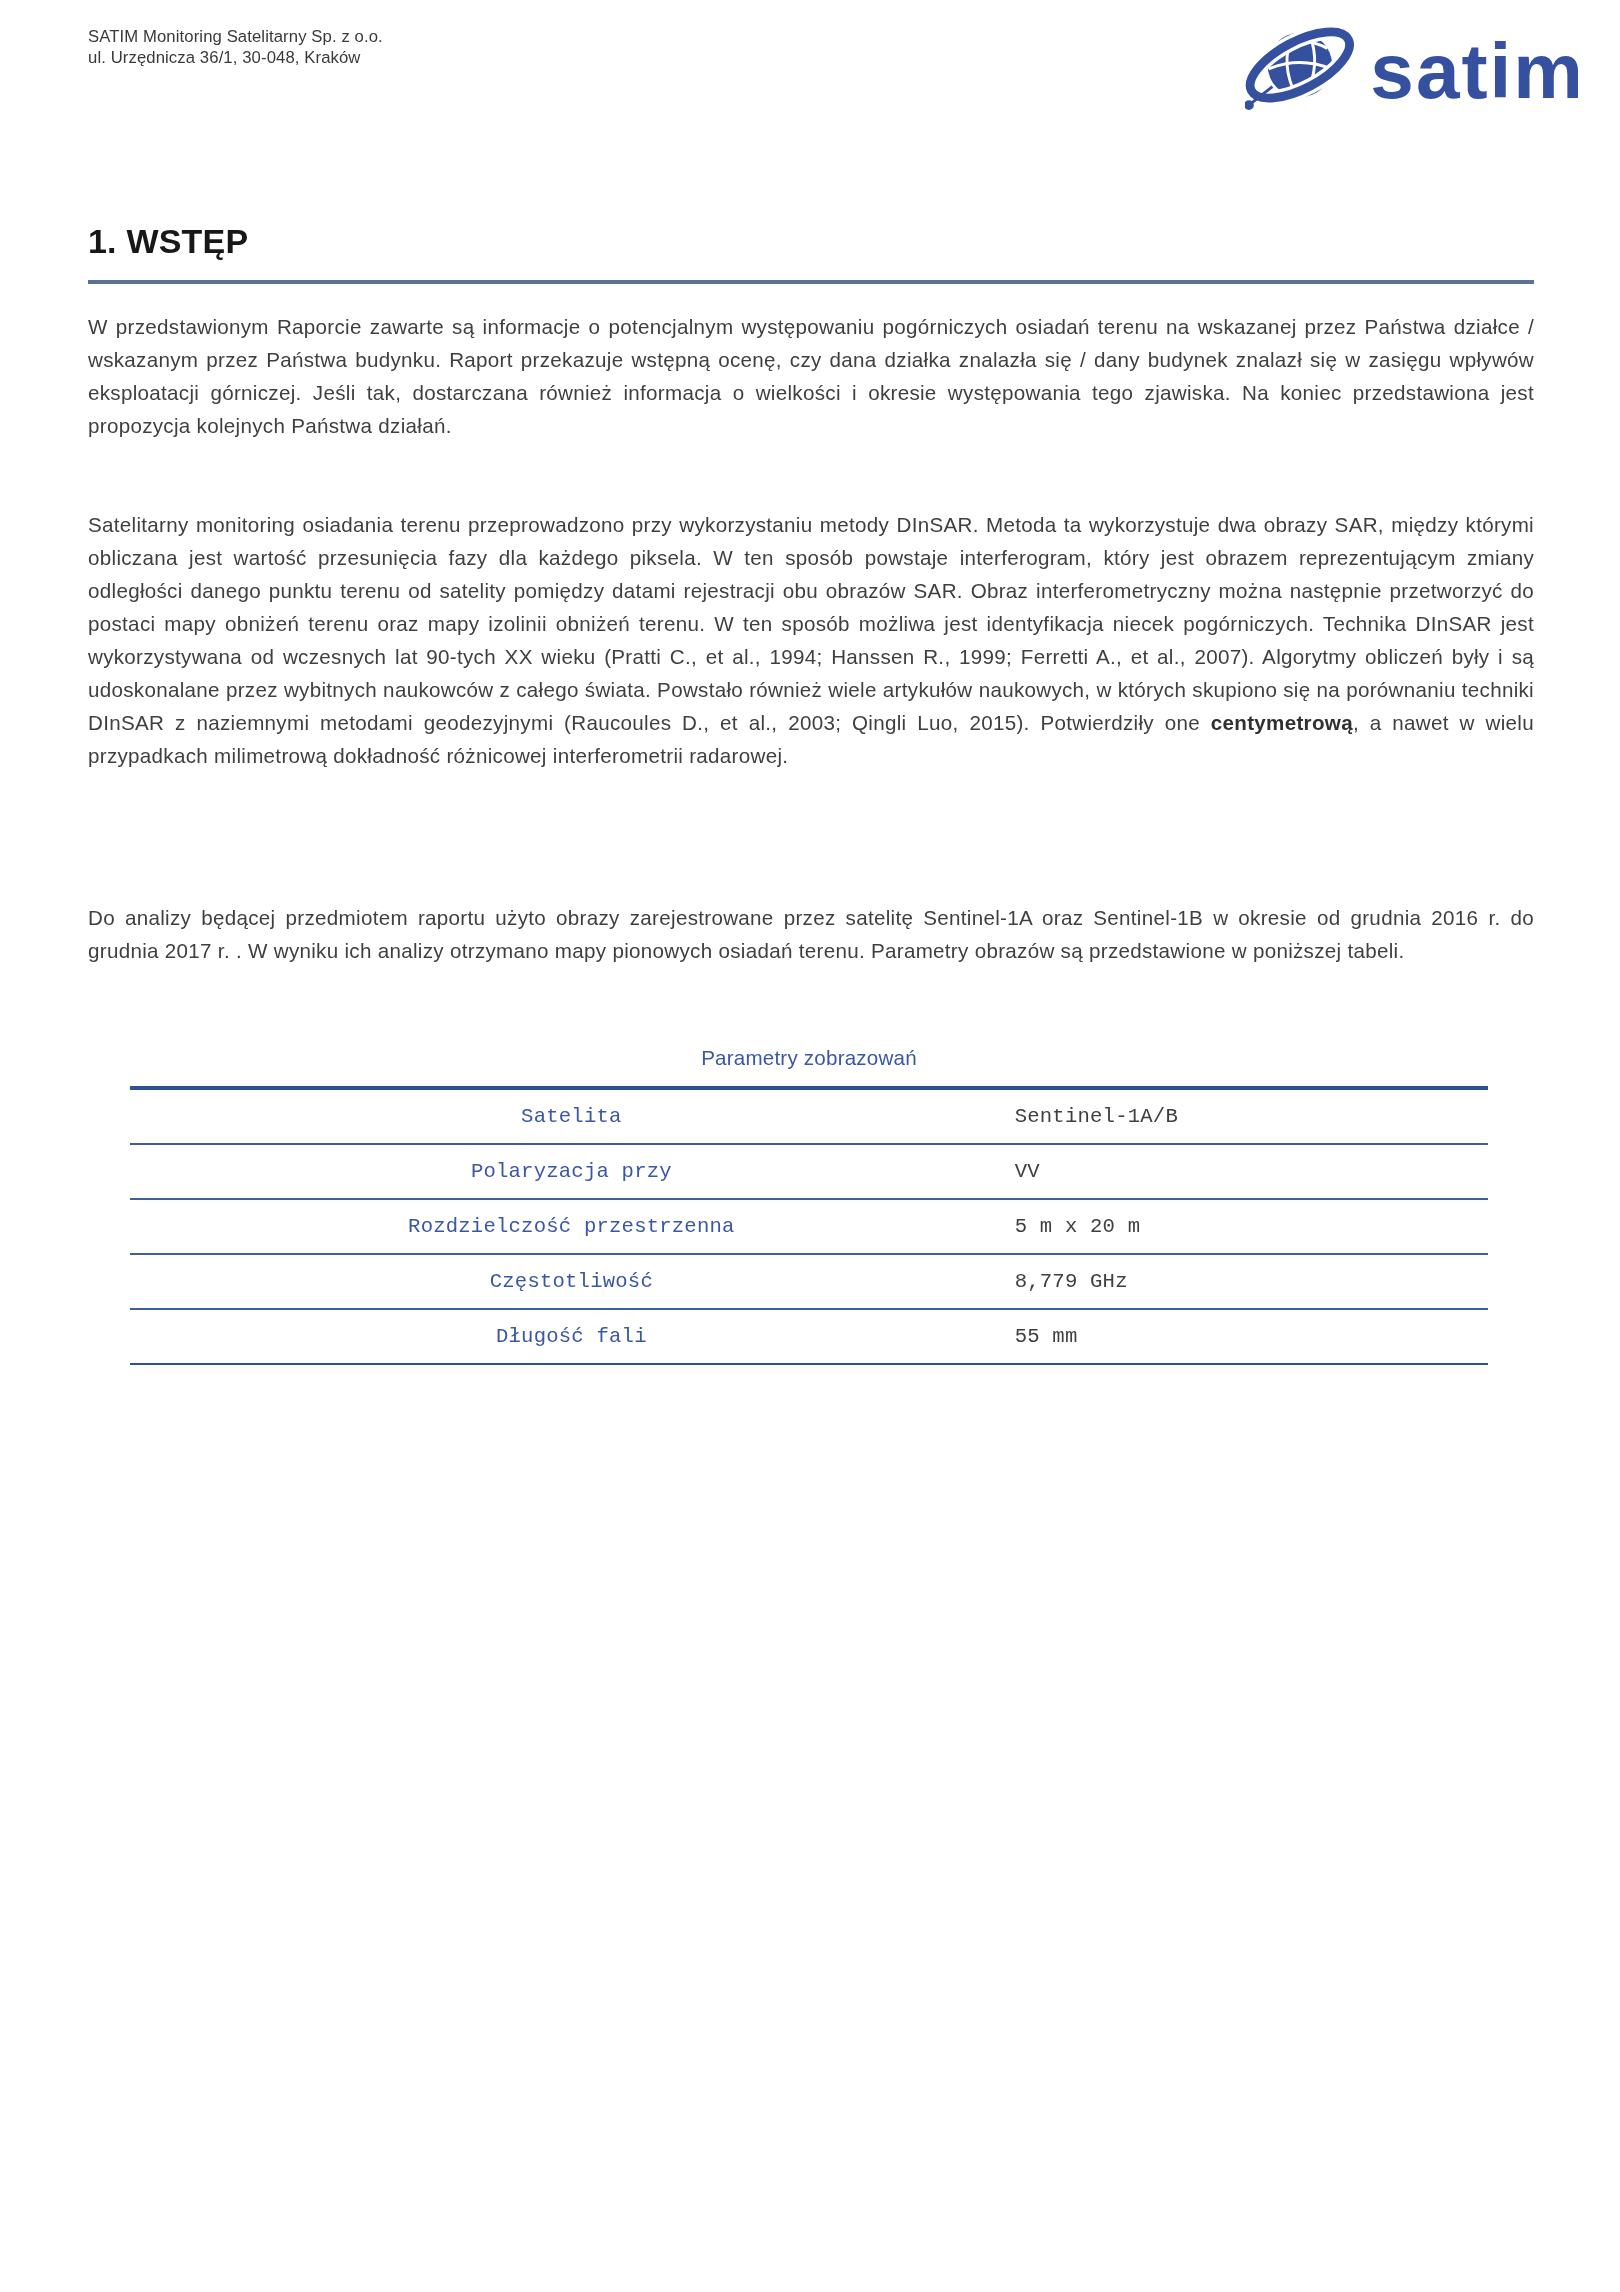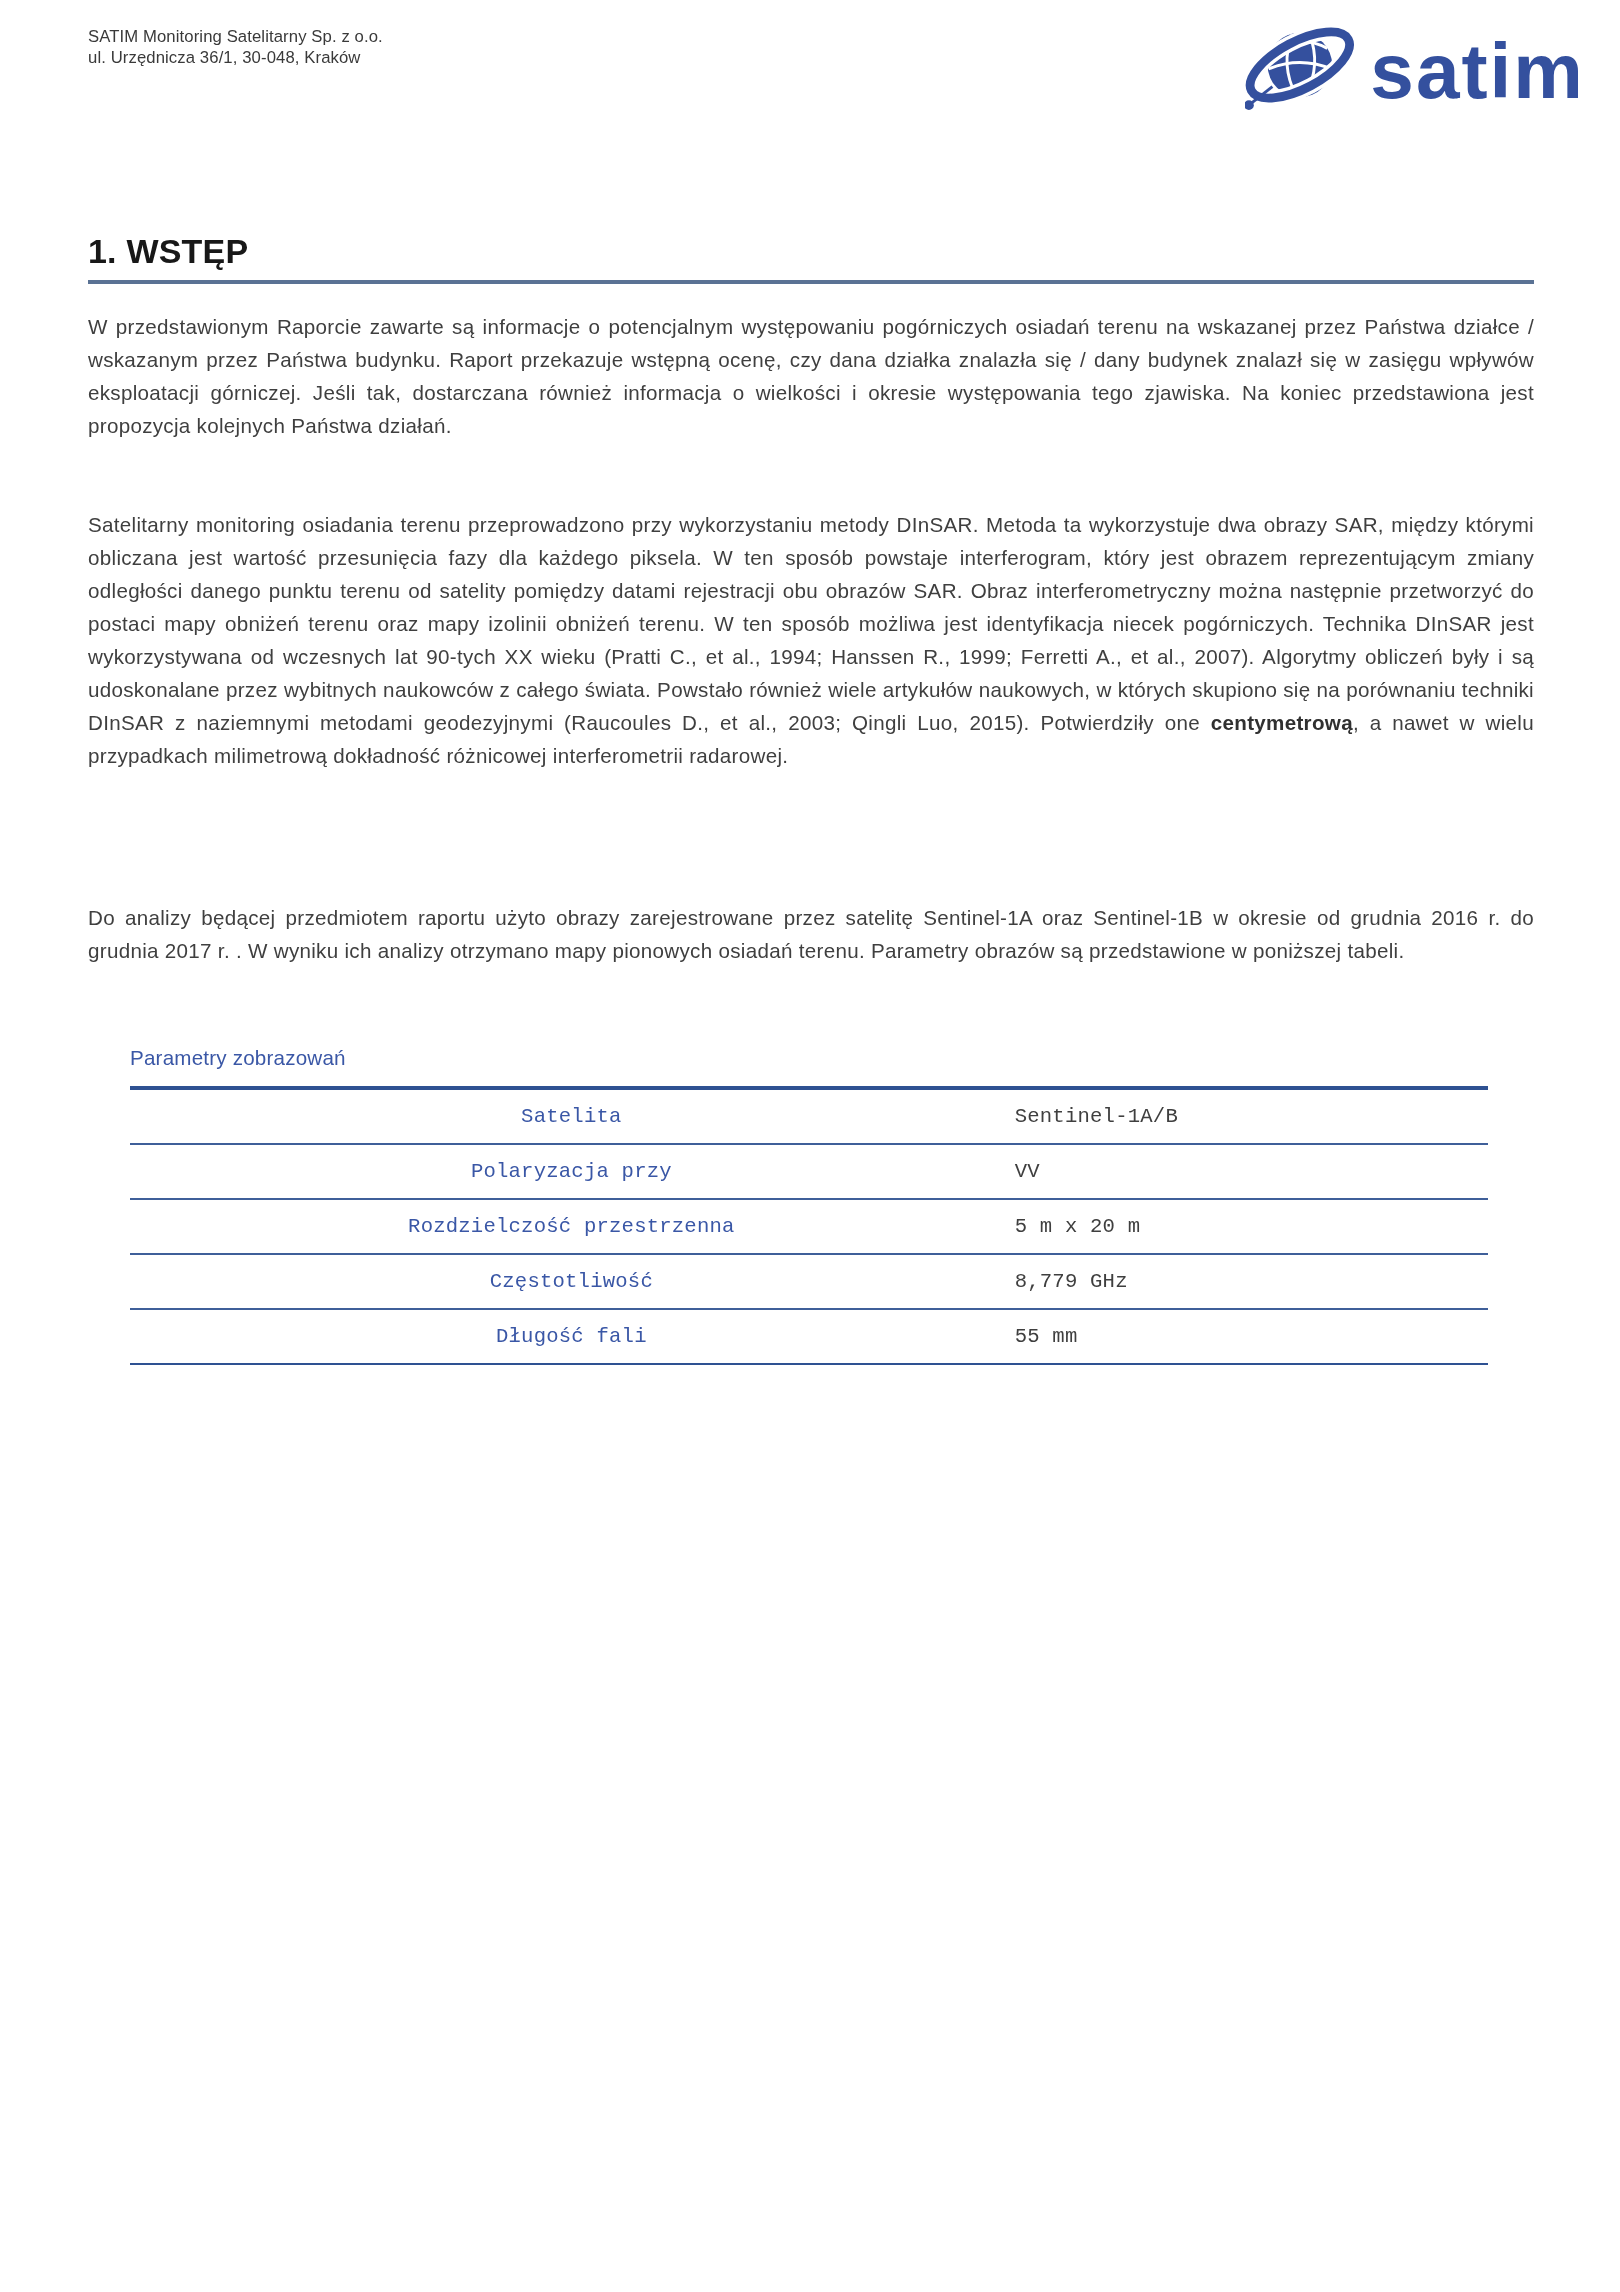--- a/index.html
+++ b/index.html
@@ -5,36 +5,36 @@
   html,body{margin:0;padding:0;background:#ffffff;}
   body{font-family:"Liberation Sans","DejaVu Sans",sans-serif;-webkit-font-smoothing:antialiased;}
   .page{position:relative;width:1620px;height:2293px;background:#ffffff;overflow:hidden;}
 
   
   .letterhead{position:absolute;left:88px;top:25.5px;font-size:16.7px;line-height:21.6px;
               color:#3a3a3a;font-weight:500;letter-spacing:0.1px;}
   .logo{position:absolute;top:15.7px;right:42px;width:333px;height:98px;}
 
   
-  .section-title{position:absolute;left:88px;top:232px;font-size:34px;font-weight:700;
+  .section-title{position:absolute;left:88px;top:222px;font-size:34px;font-weight:700;
                  color:#181818;letter-spacing:0.2px;}
   .title-rule{position:absolute;left:88px;right:86px;top:280px;height:3.9px;background:#5a7294;}
 
   
   .doc-body{position:absolute;left:88px;right:86px;top:310px;}
   .doc-body p{margin:0;font-size:20.6px;line-height:33px;color:#3f3f3f;text-align:justify;
               letter-spacing:0.3px;}
   .p1{min-height:167px;margin-bottom:31px !important;}
   .p2{min-height:367px;margin-bottom:25.5px !important;}
   .p3{min-height:100px;}
   .doc-body b{font-weight:700;color:#303030;}
 
   
   .table-block{margin-top:45px;margin-left:42px;width:1358px;}
-  .table-title{font-size:20.6px;color:#3a57a6;margin-bottom:16.7px;letter-spacing:0.2px;}
+  .table-title{font-size:20.6px;color:#3a57a6;text-align:center;margin-bottom:16.7px;letter-spacing:0.2px;}
   table.ptable{width:100%;border-collapse:collapse;border-top:4.9px solid #2e5192;
                border-bottom:2.9px solid #2e5192;font-family:Liberation Mono, monospace;}
   table.ptable td{height:51px;font-size:20.6px;vertical-align:middle;letter-spacing:0.2px;}
   table.ptable tr td{border-bottom:2px solid #3f5f99;}
   table.ptable tr:last-child td{border-bottom:none;}
   td.param-label{width:65%;text-align:center;color:#3a57a6;}
   td.param-value{text-align:left;color:#3f3f3f;padding-left:2px;}
   .table-caption{margin-top:25.5px;text-align:right;font-size:17px;color:#343434;letter-spacing:0.1px;}
   .table-caption b{font-weight:700;}
 </style>

